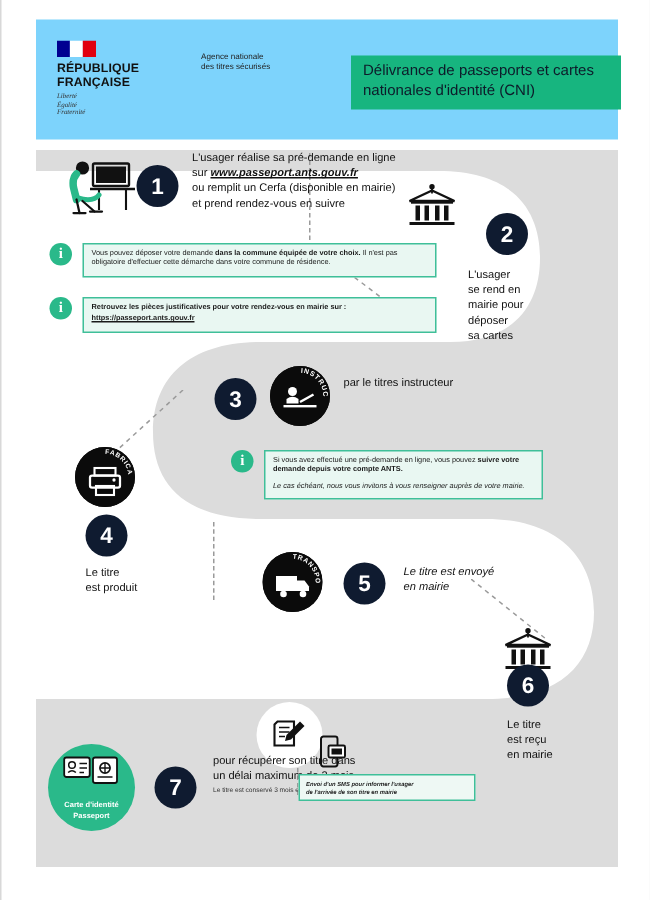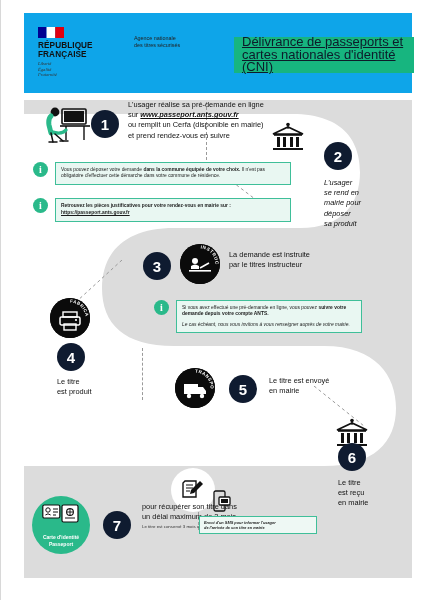--- a/index.html
+++ b/index.html
@@ -1,29 +1,29 @@
 <!DOCTYPE html>
 <html><head>
 <meta charset="utf-8">
 <style>
   html,body{margin:0;padding:0;background:#ffffff;}
   body{width:433px;height:600px;overflow:hidden;font-family:"Liberation Sans",sans-serif;}
   .page{position:relative;width:433px;height:600px;background:#ffffff;}
   .leftrule{position:absolute;left:0;top:0;width:1px;height:600px;background:#d8d8d8;}
 
   
-  .header{position:absolute;left:24px;top:13px;width:388px;height:80px;background:#0ea5e9;}
+  .header{position:absolute;left:24px;top:13px;width:388px;height:80px;background:#7dd3fc;}
   .logo{position:absolute;left:14px;top:14px;width:90px;}
   .flag{width:26px;height:11px;display:block;margin-bottom:3px;}
   .rf-name{font-size:8.2px;font-weight:700;line-height:9.2px;color:#111;letter-spacing:.1px;}
   .motto{margin-top:2px;font-family:"Liberation Serif",serif;font-style:italic;font-size:4.6px;line-height:5.3px;color:#333;}
   .agence{position:absolute;left:110px;top:22px;font-size:5.4px;line-height:7px;color:#222;width:80px;}
   .titlebox{position:absolute;left:210px;top:24px;width:180px;height:36px;background:#17b57f;
             display:flex;align-items:center;padding-left:8px;box-sizing:border-box;}
-  .titlebox span{font-size:13px;line-height:12.6px;color:#0d1b2a;font-weight:400;text-decoration:underline;}
+  .titlebox span{font-size:10px;line-height:12.6px;color:#0d1b2a;font-weight:400;}
 
   
   .canvas{position:absolute;left:24px;top:100px;width:388px;height:478px;background:#dcdcdc;overflow:hidden;}
   .road{position:absolute;left:0;top:0;width:388px;height:478px;}
 
   .dash{position:absolute;border-left:1px dashed #9a9a9a;}
 
   
   .num{position:absolute;width:28px;height:28px;border-radius:50%;background:#0f1b30;color:#fff;
        display:flex;align-items:center;justify-content:center;font-size:15px;font-weight:700;}
@@ -142,26 +142,26 @@
       <path d="M18 4 v3" stroke="#111" stroke-width="1.2"></path>
       <path d="M3 12 L18 5 L33 12 Z" fill="none" stroke="#111" stroke-width="1.6"></path>
       <rect x="4" y="12" width="28" height="1.8" fill="#111"></rect>
       <rect x="7" y="15" width="3" height="10" fill="#111"></rect>
       <rect x="13" y="15" width="3" height="10" fill="#111"></rect>
       <rect x="20" y="15" width="3" height="10" fill="#111"></rect>
       <rect x="26" y="15" width="3" height="10" fill="#111"></rect>
       <rect x="3" y="26" width="30" height="2" fill="#111"></rect>
     </svg>
     <div class="num" style="left:300px;top:42px;">2</div>
-    <div class="txt narrow" style="left:300px;top:78px;font-style:italic;">
+    <div class="txt narrow" style="left:288px;top:78px;">
       <div>L'usager</div>
       <div>se rend en</div>
       <div>mairie pour</div>
       <div>déposer</div>
-      <div>sa produit</div>
+      <div>sa cartes</div>
     </div>
 
     <div class="info" style="left:9px;top:62px;width:260px;">
       <div class="idot">i</div>
       <div class="ibox" style="width:236px;">
         <p><span>Vous pouvez déposer votre demande </span><b>dans la commune équipée de votre choix.</b><span> Il n'est pas obligatoire d'effectuer cette démarche dans votre commune de résidence.</span></p>
       </div>
     </div>
 
     <div class="info" style="left:9px;top:98px;width:260px;">
@@ -180,21 +180,20 @@
         <text font-size="4.6" fill="#fff" font-family="Liberation Sans, sans-serif" font-weight="bold" letter-spacing="0.6">
           <textPath href="#insarc" startOffset="2%">INSTRUCTION</textPath>
         </text>
         <circle cx="15" cy="17" r="3" fill="#fff"></circle>
         <path d="M11 22 q4 -3 8 0 l0 3 h-8 z" fill="#fff"></path>
         <rect x="9" y="26" width="22" height="1.6" fill="#fff"></rect>
         <path d="M20 24 l9 -5" stroke="#fff" stroke-width="1.6"></path>
       </svg>
     </div>
     <div class="txt" style="left:205px;top:150px;width:130px;">
-      <div>La demande est instruite</div>
       <div>par le titres instructeur</div>
     </div>
 
     <div class="badge" style="left:26px;top:198px;">
       <svg width="40" height="40" viewBox="0 0 40 40">
         <circle cx="20" cy="20" r="20" fill="#0b0b0b"></circle>
         <path id="fabarc" d="M20,4.5 a15.5,15.5 0 0 1 15.5,15.5" fill="none"></path>
         <text font-size="4.4" fill="#fff" font-family="Liberation Sans, sans-serif" font-weight="bold" letter-spacing="0.5">
           <textPath href="#fabarc" startOffset="0%">FABRICATION</textPath>
         </text>
@@ -225,21 +224,21 @@
         <text font-size="4.5" fill="#fff" font-family="Liberation Sans, sans-serif" font-weight="bold" letter-spacing="0.5">
           <textPath href="#traarc" startOffset="0%">TRANSPORT</textPath>
         </text>
         <rect x="9" y="16" width="14" height="10" fill="#fff"></rect>
         <path d="M23 19 h5 l3 4 v3 h-8 z" fill="#fff"></path>
         <circle cx="14" cy="28" r="2.2" fill="#fff"></circle>
         <circle cx="27" cy="28" r="2.2" fill="#fff"></circle>
       </svg>
     </div>
     <div class="num" style="left:205px;top:275px;">5</div>
-    <div class="txt" style="left:245px;top:276px;width:110px;">
+    <div class="txt" style="left:245px;top:276px;width:110px;font-style:italic;">
       <div>Le titre est envoyé</div>
       <div>en mairie</div>
     </div>
 
     <svg class="icon" style="left:310px;top:318px;" width="36" height="30" viewBox="0 0 36 30">
       <circle cx="18" cy="2.5" r="1.8" fill="#111"></circle>
       <path d="M18 4 v3" stroke="#111" stroke-width="1.2"></path>
       <path d="M3 12 L18 5 L33 12 Z" fill="none" stroke="#111" stroke-width="1.6"></path>
       <rect x="4" y="12" width="28" height="1.8" fill="#111"></rect>
       <rect x="7" y="15" width="3" height="10" fill="#111"></rect>

